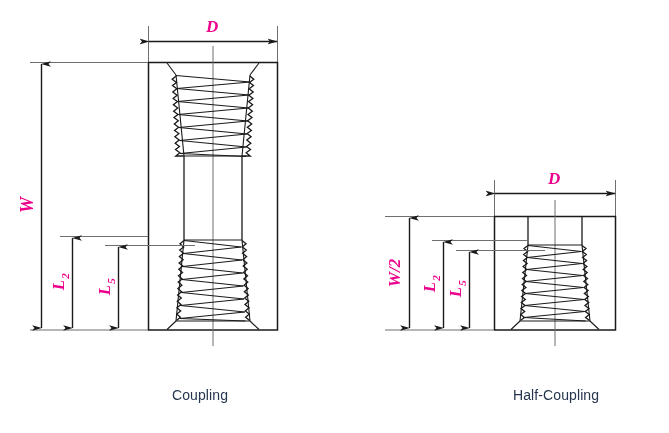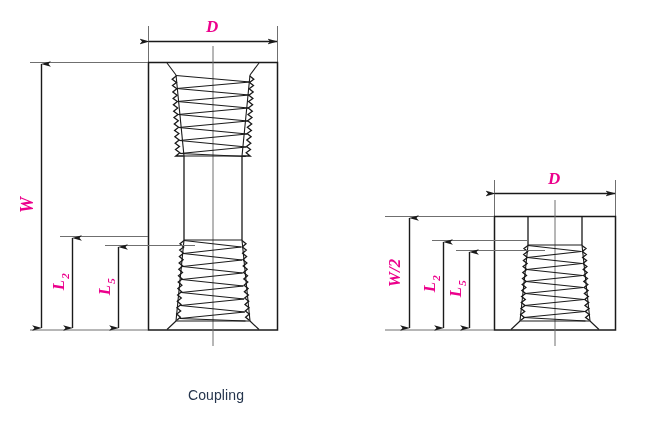--- a/index.html
+++ b/index.html
@@ -21,21 +21,21 @@
     height: 433px;
   }
   .caption {
     position: absolute;
     font-family: "Liberation Sans", sans-serif;
     font-size: 14px;
     color: #25354d;
     white-space: nowrap;
     letter-spacing: 0.1px;
   }
-  #caption-coupling { left: 188px; top: 387px; }
+  #caption-coupling { left: 172px; top: 387px; }
   #caption-half-coupling { left: 513px; top: 387px; }
   svg { display: block; }
   text.dimlabel {
     font-family: "Liberation Serif", serif;
     font-style: italic;
     font-weight: bold;
     fill: #ec008c;
   }
 </style>
 </head>
@@ -267,14 +267,15 @@
         <g transform="rotate(-90 461 292)">
           <text class="dimlabel" x="461" y="292" font-size="17" text-anchor="middle">L</text>
           <text class="dimlabel" x="470" y="297" font-size="11" text-anchor="middle">5</text>
         </g>
       </g>
     </g>
   </svg>
 
   <div class="caption" id="caption-coupling">Coupling</div>
 
+  <div class="caption" id="caption-half-coupling">Half-Coupling</div>
 
 </div>
 
 </body></html>

